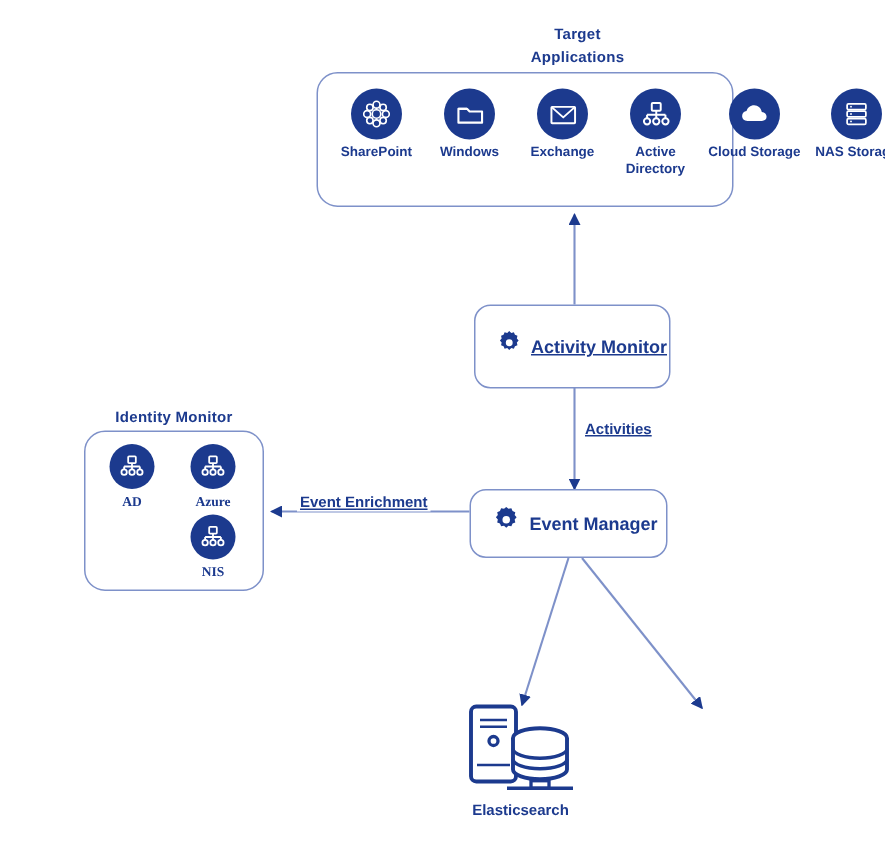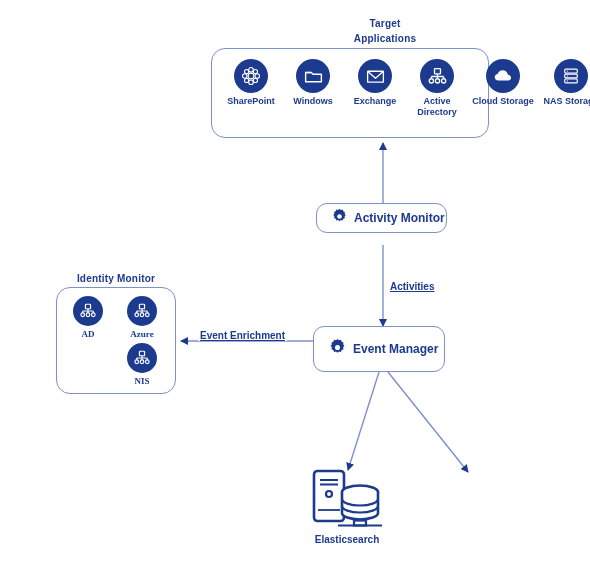--- a/index.html
+++ b/index.html
@@ -221,21 +221,21 @@
           <path d="M12 9 L12 12 M5 12 L19 12 M5 12 L5 14.6 M12 12 L12 14.6 M19 12 L19 14.6"></path>
           <circle cx="5" cy="17" r="2.4"></circle>
           <circle cx="12" cy="17" r="2.4"></circle>
           <circle cx="19" cy="17" r="2.4"></circle>
         </svg>
       </div>
       <div class="tile-label">NIS</div>
     </div>
   </div>
 
-  <div class="node" style="left:316px;top:203px;width:131px;height:30px;">
+  <div class="node" style="left:316px;top:203px;width:131px;height:56px;text-decoration:underline;">
     <span class="gear">
       <svg width="19" height="19" viewBox="0 0 24 24" fill="#1c3a8e">
         <path d="M12 2.2 l1.7 1.5 2.2-.5 .9 2.1 2.1 .9 -.5 2.2 1.5 1.7 -1.5 1.7 .5 2.2
                  -2.1 .9 -.9 2.1 -2.2-.5 -1.7 1.5 -1.7-1.5 -2.2 .5 -.9-2.1 -2.1-.9 .5-2.2
                  -1.5-1.7 1.5-1.7 -.5-2.2 2.1-.9 .9-2.1 2.2 .5 Z"></path>
         <circle cx="12" cy="12" r="2.9" fill="#ffffff"></circle>
       </svg>
     </span>
     <span class="node-label">Activity Monitor</span>
   </div>

